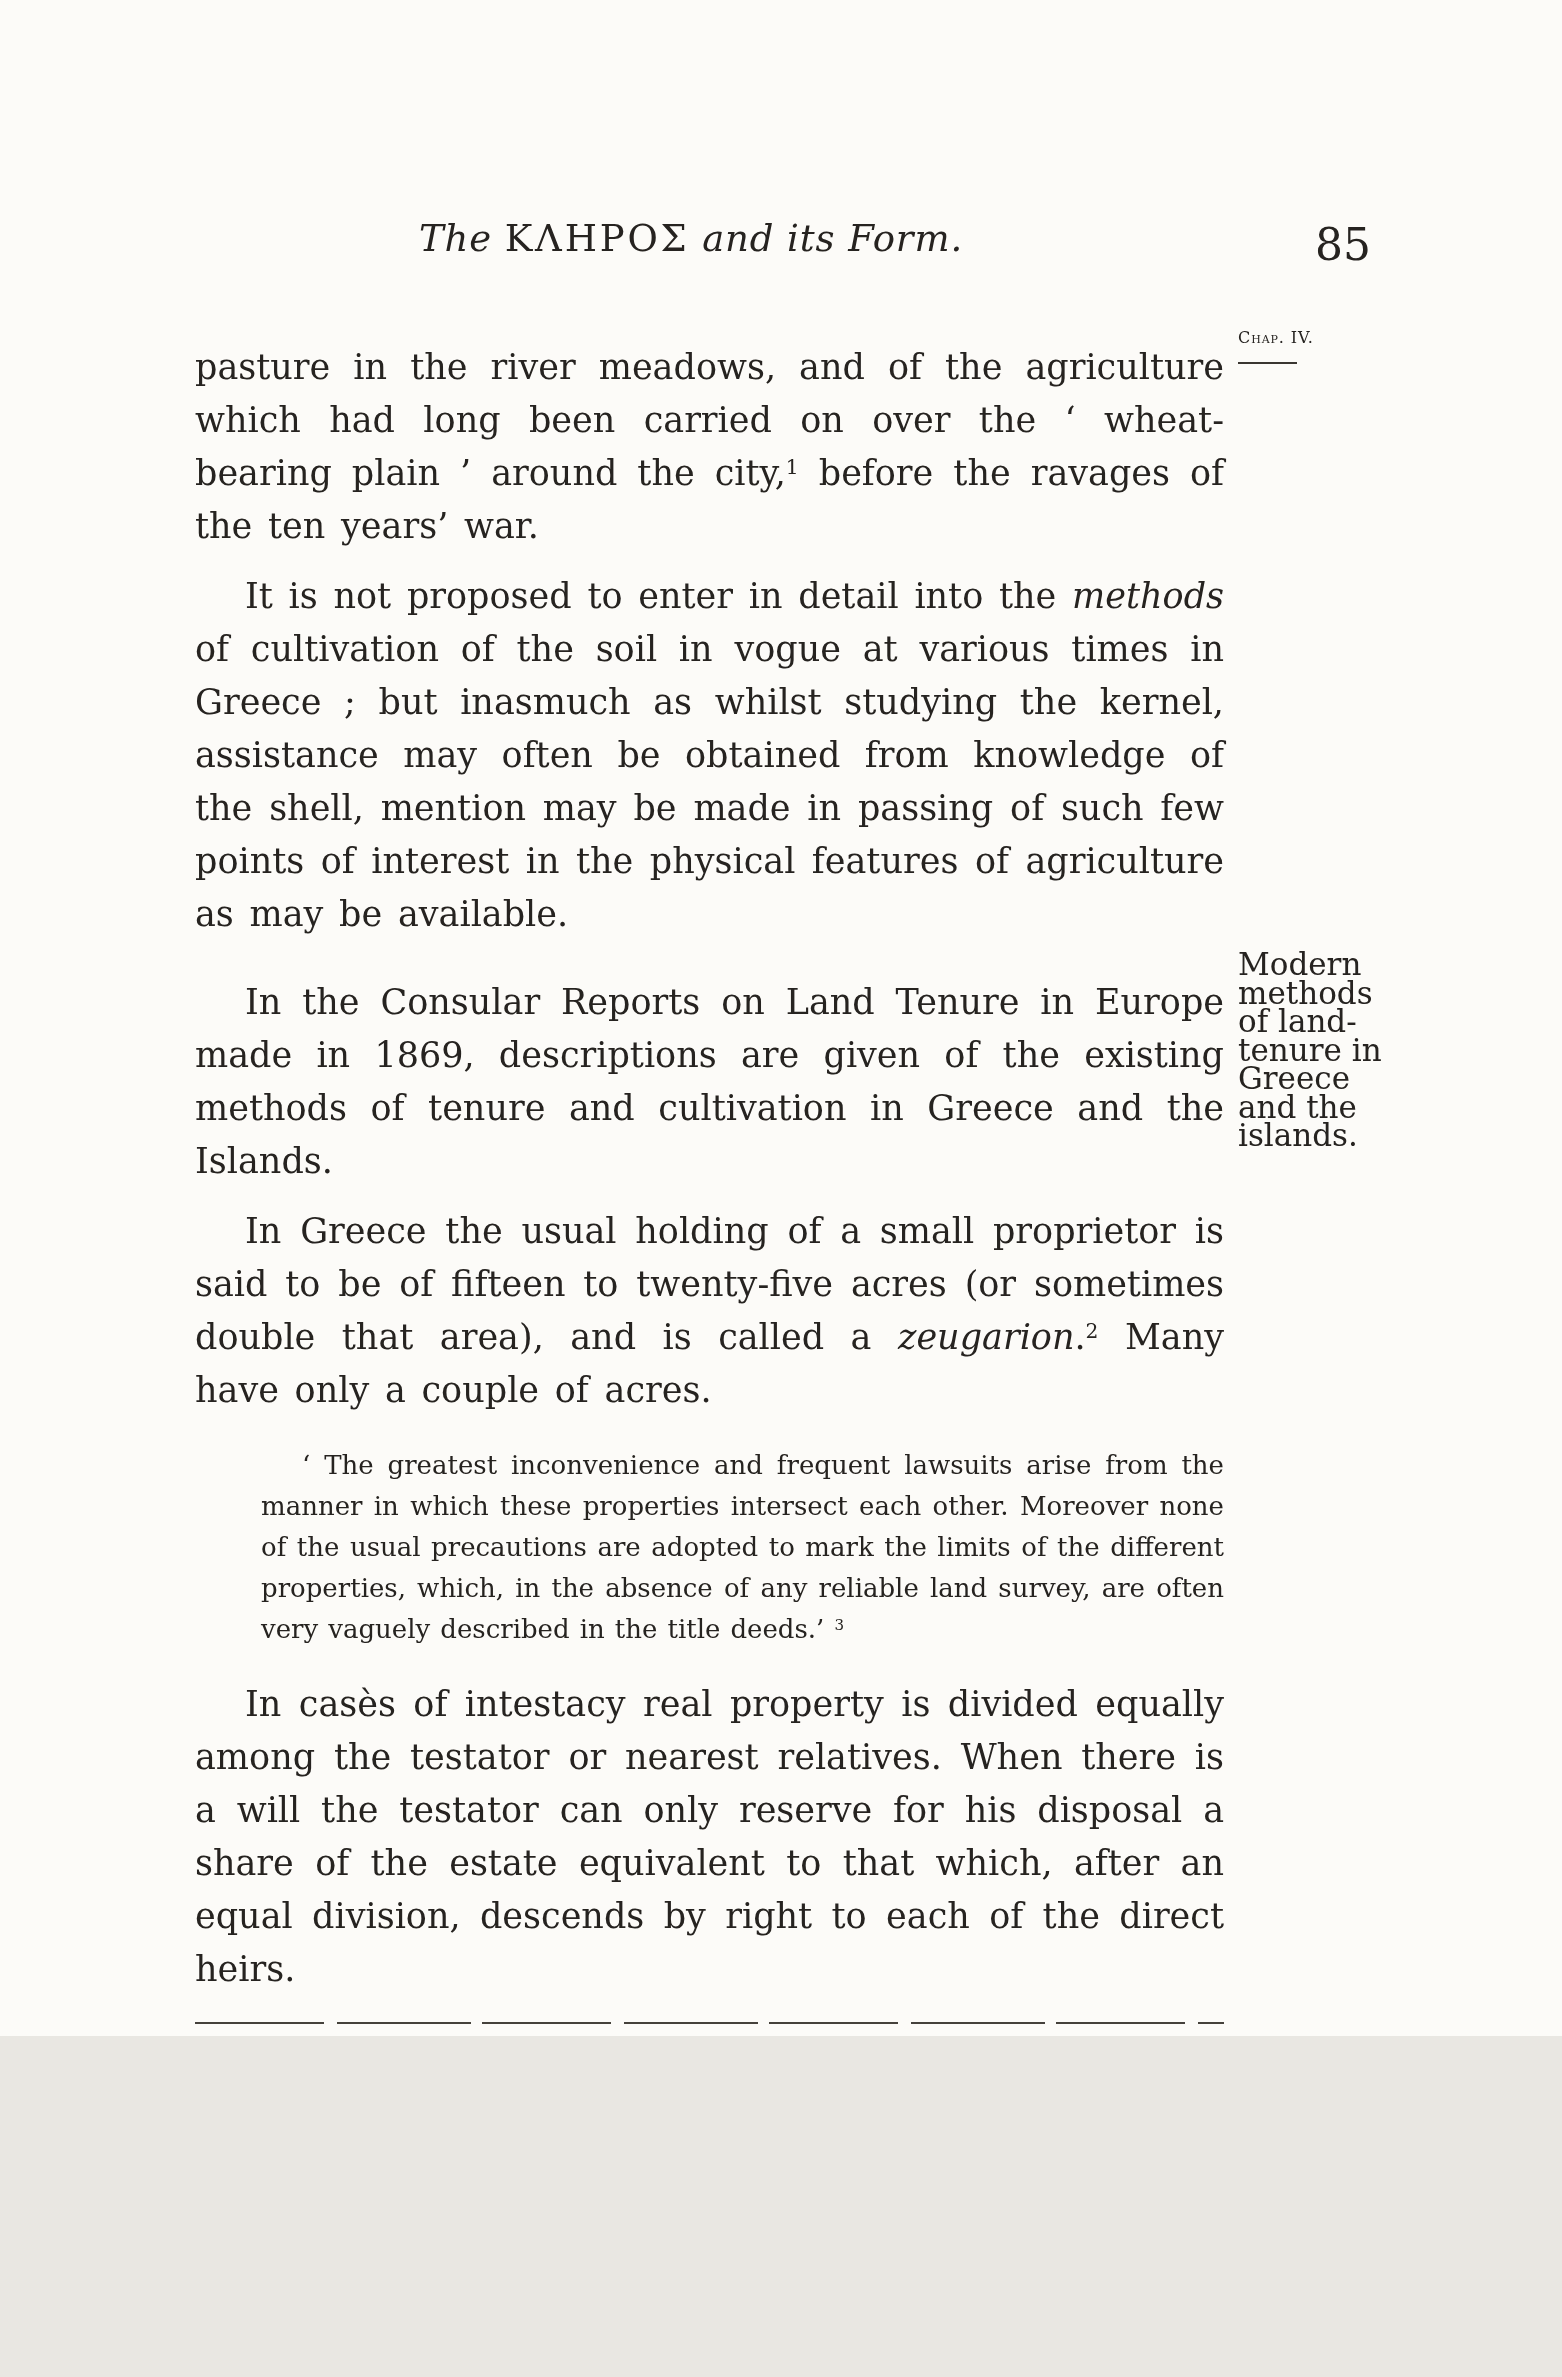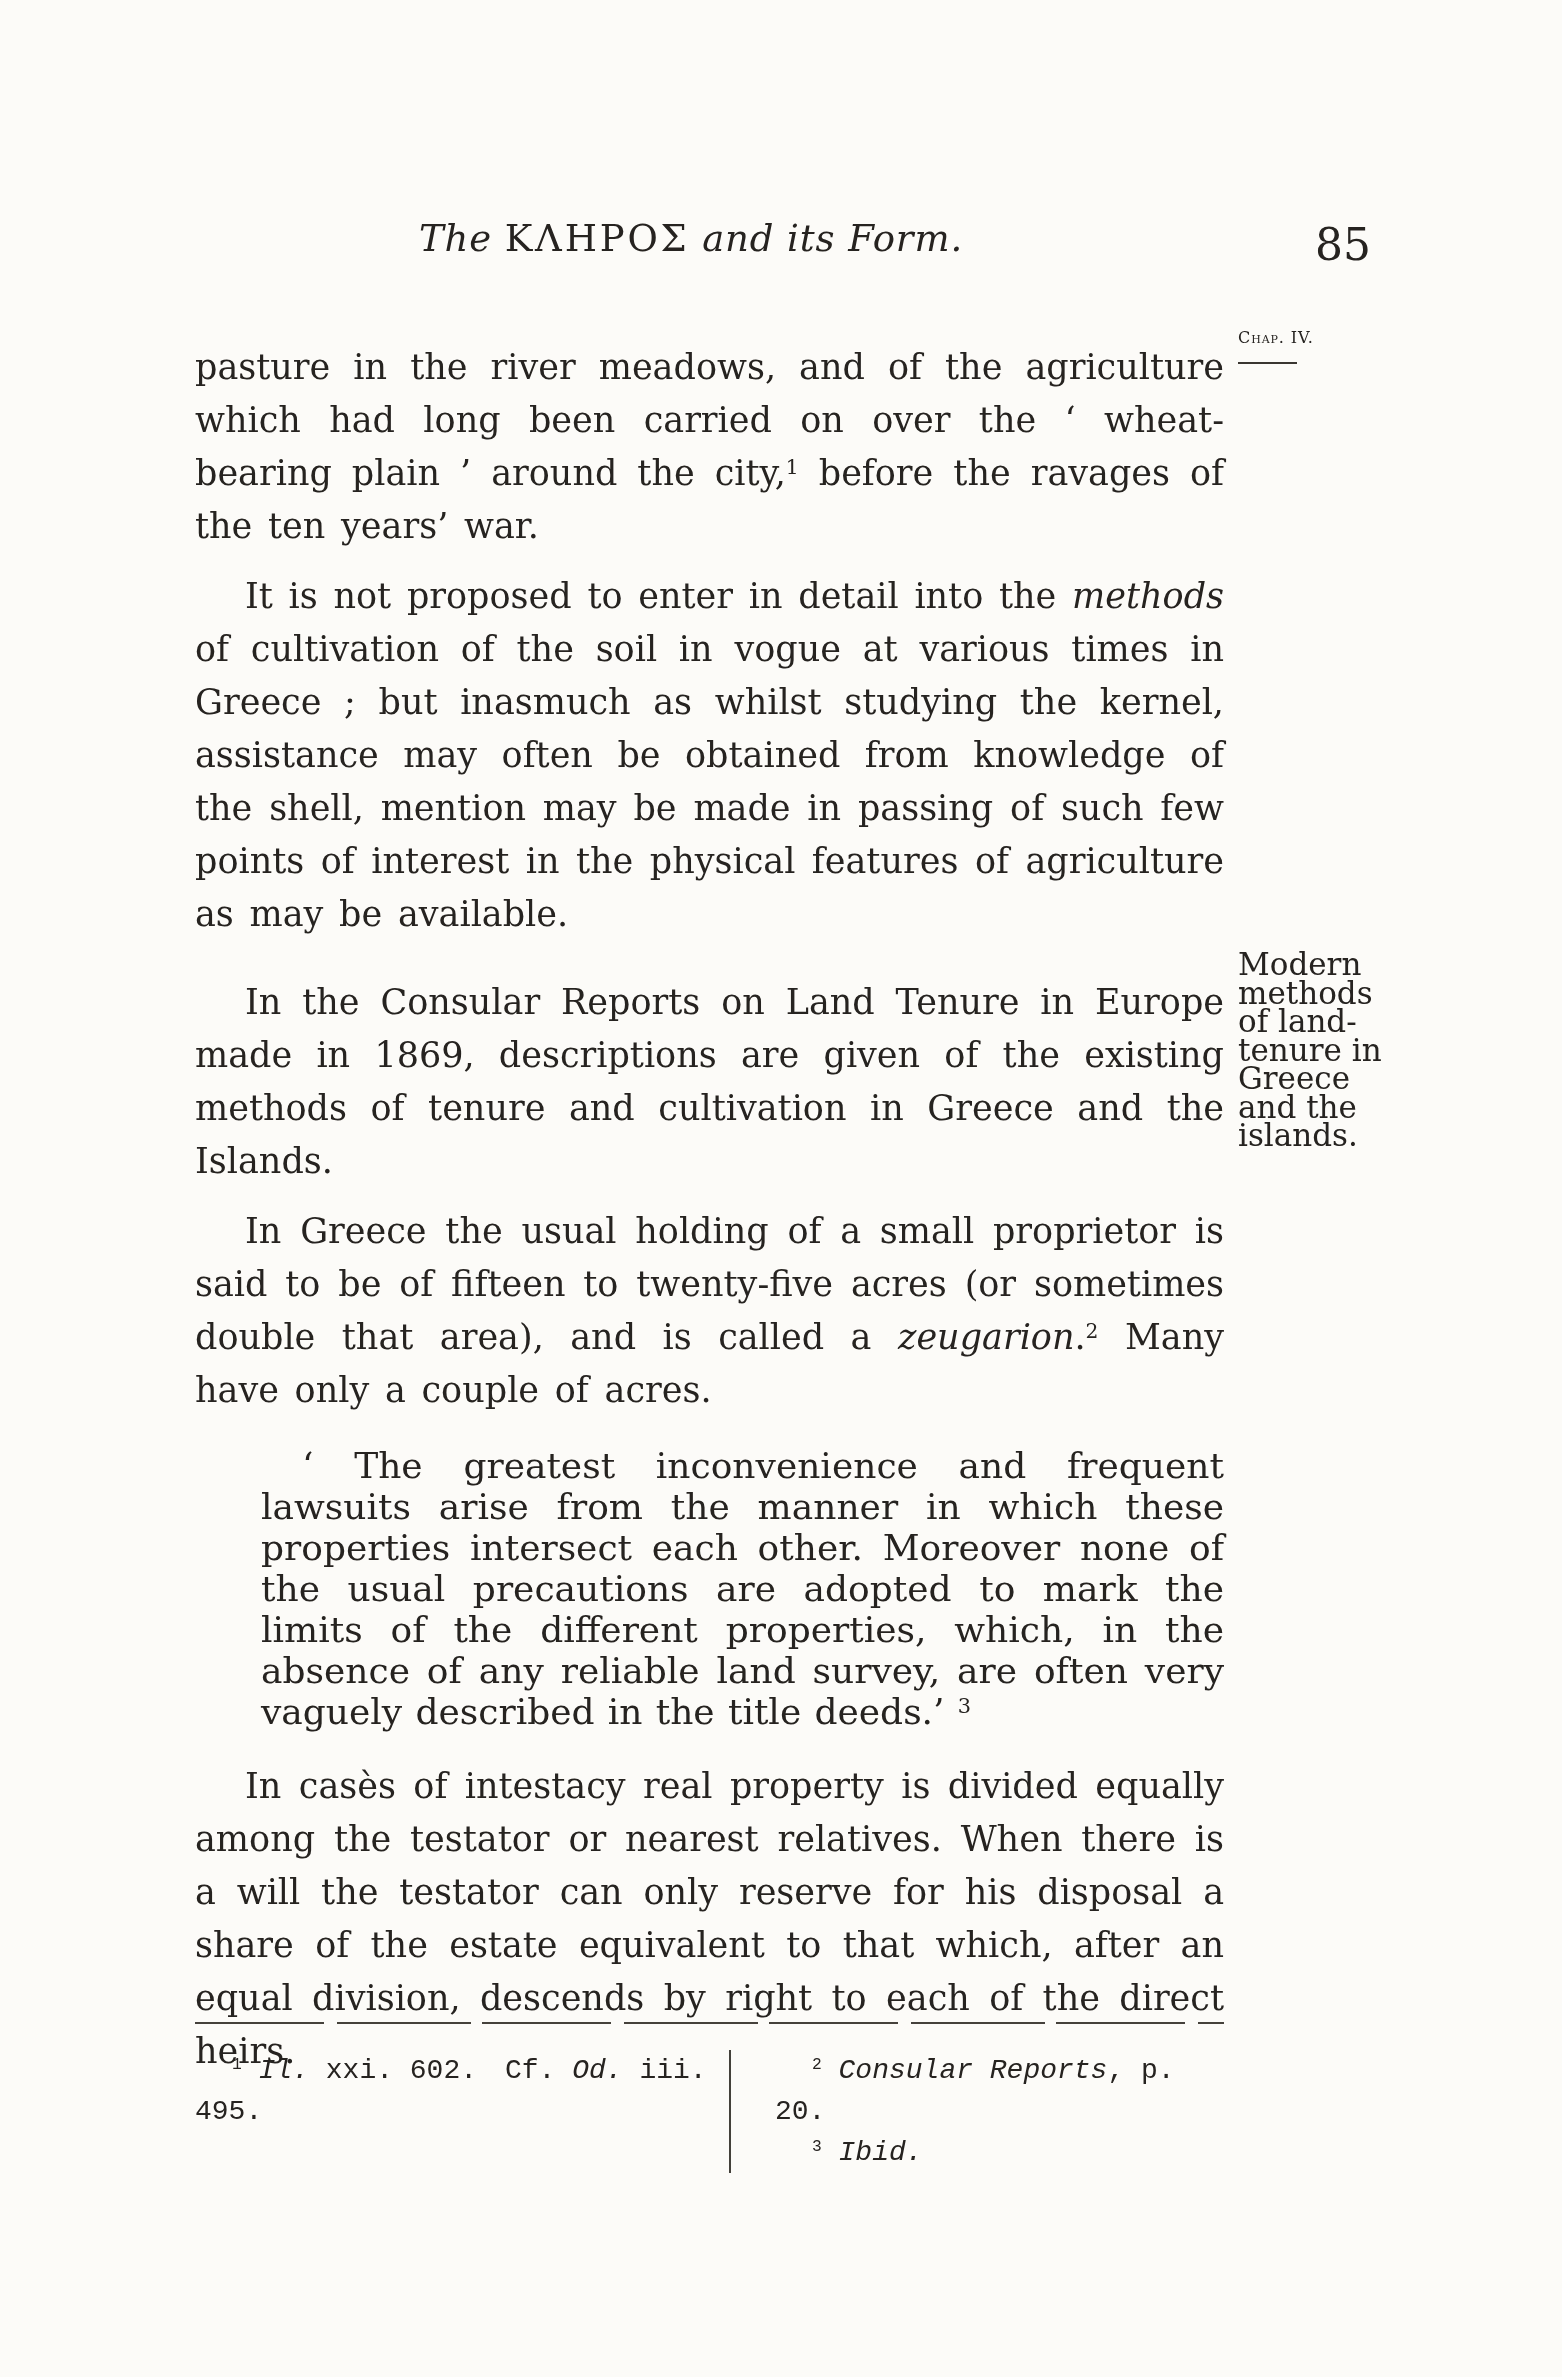--- a/index.html
+++ b/index.html
@@ -2,21 +2,21 @@
 <html style="font-size:14.7px"><head>
 <meta charset="utf-8">
 <style>
   * { margin: 0; padding: 0; box-sizing: border-box; }
   html, body { background: #e9e7e2; }
   body { font-family: "DejaVu Serif", "Liberation Serif", serif; }
 
   .page {
     position: relative;
     width: 1563px;
-    height: 2377px;
+    height: 2036px;
     margin: 0 auto;
     background: #fcfbf8;
     color: #262320;
     overflow: hidden;
   }
 
   
   .header-title {
     position: absolute;
     top: 217px;
@@ -49,21 +49,21 @@
   .para {
     font-size: 35px;
     line-height: 53px;
     text-align: justify;
     word-spacing: 4.6px;
     margin-top: 17px;
   }
   .para.indent { text-indent: 50px; }
   .para.space-before { margin-top: 35px; }
   .para.quote {
-    font-size: 36px;
+    font-size: 26px;
     line-height: 41px;
     margin: 28px 0 28px 66px;
     text-indent: 41px;
     word-spacing: 1.8px;
   }
   sup {
     font-size: 0.58em;
     line-height: 0;
     vertical-align: baseline;
     position: relative;

